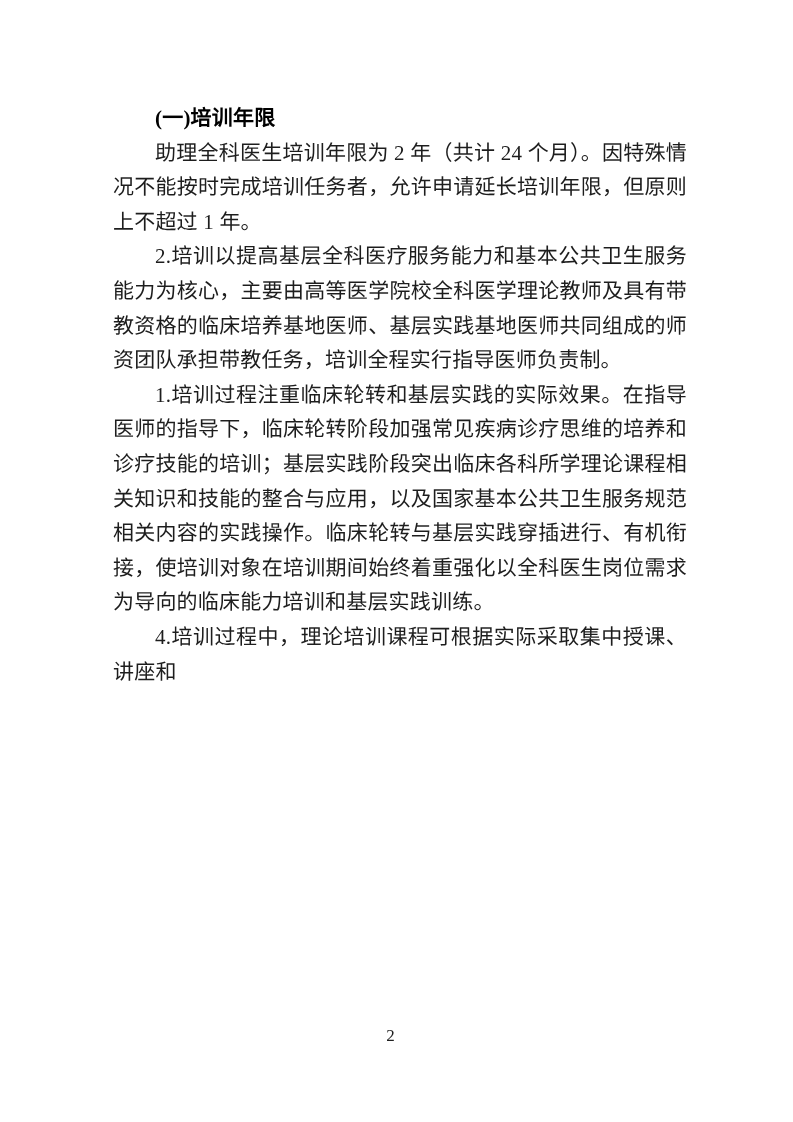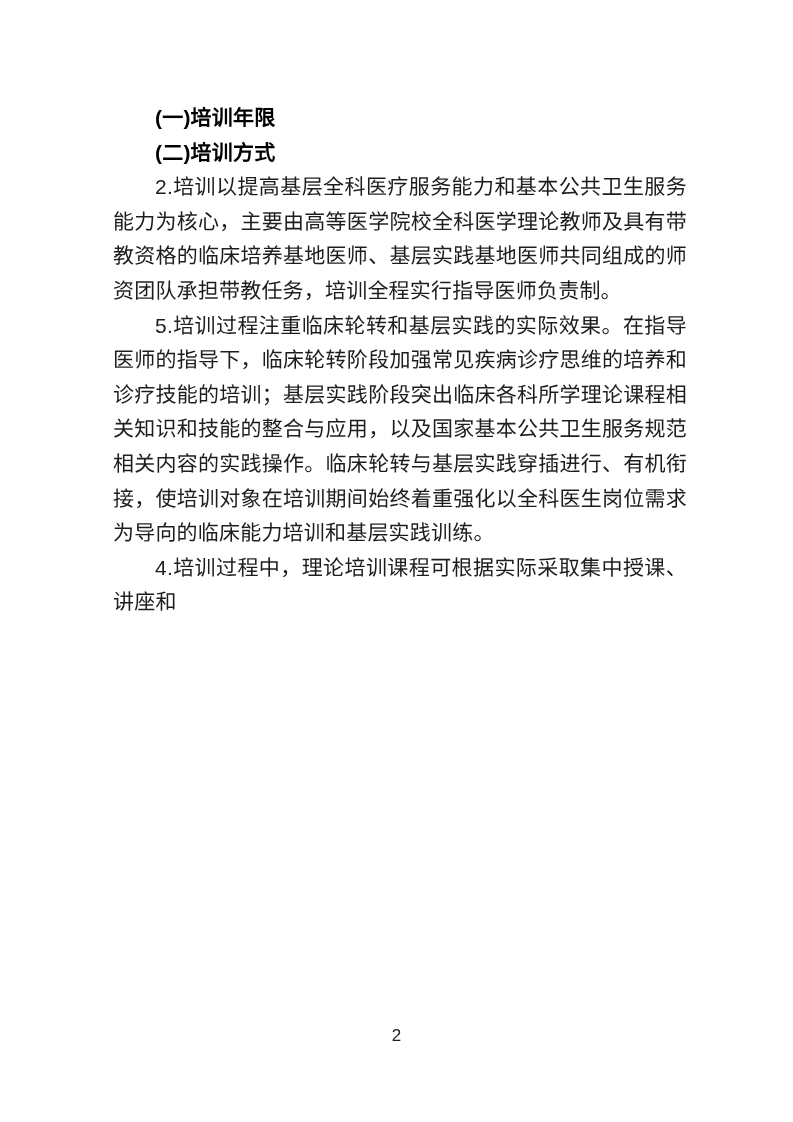--- a/index.html
+++ b/index.html
@@ -6,22 +6,21 @@
     margin: 0;
     padding: 0;
     background: #ffffff;
   }
   .page {
     position: relative;
     width: 781px;
     height: 1122px;
     background: #ffffff;
     overflow: hidden;
-    font-family: Liberation Sans, sans-serif;
-    padding-left: 12px;
+    font-family: Liberation Serif, serif;
   }
   .content {
     position: absolute;
     left: 113px;
     top: 101px;
     width: 574px;
     font-size: 21px;
     line-height: 34.6px;
     color: #1d1d1d;
     text-align: justify;
@@ -46,19 +45,19 @@
     line-height: 26px;
     color: #212121;
   }
 </style>
 </head>
 <body>
 
 <div class="page">
   <div class="content" id="doc-body">
       <p class="heading">(一)培训年限</p>
-      <p class="heading">(二)培训方式</p>
+      <p class="para">助理全科医生培训年限为 2 年（共计 24 个月）。因特殊情况不能按时完成培训任务者，允许申请延长培训年限，但原则上不超过 1 年。</p>
       <p class="para">2.培训以提高基层全科医疗服务能力和基本公共卫生服务能力为核心，主要由高等医学院校全科医学理论教师及具有带教资格的临床培养基地医师、基层实践基地医师共同组成的师资团队承担带教任务，培训全程实行指导医师负责制。</p>
-      <p class="para">5.培训过程注重临床轮转和基层实践的实际效果。在指导医师的指导下，临床轮转阶段加强常见疾病诊疗思维的培养和诊疗技能的培训；基层实践阶段突出临床各科所学理论课程相关知识和技能的整合与应用，以及国家基本公共卫生服务规范相关内容的实践操作。临床轮转与基层实践穿插进行、有机衔接，使培训对象在培训期间始终着重强化以全科医生岗位需求为导向的临床能力培训和基层实践训练。</p>
+      <p class="para">1.培训过程注重临床轮转和基层实践的实际效果。在指导医师的指导下，临床轮转阶段加强常见疾病诊疗思维的培养和诊疗技能的培训；基层实践阶段突出临床各科所学理论课程相关知识和技能的整合与应用，以及国家基本公共卫生服务规范相关内容的实践操作。临床轮转与基层实践穿插进行、有机衔接，使培训对象在培训期间始终着重强化以全科医生岗位需求为导向的临床能力培训和基层实践训练。</p>
       <p class="para">4.培训过程中，理论培训课程可根据实际采取集中授课、讲座和</p>
     </div>
   <div class="page-number">2</div>
 </div>
 
 </body></html>

